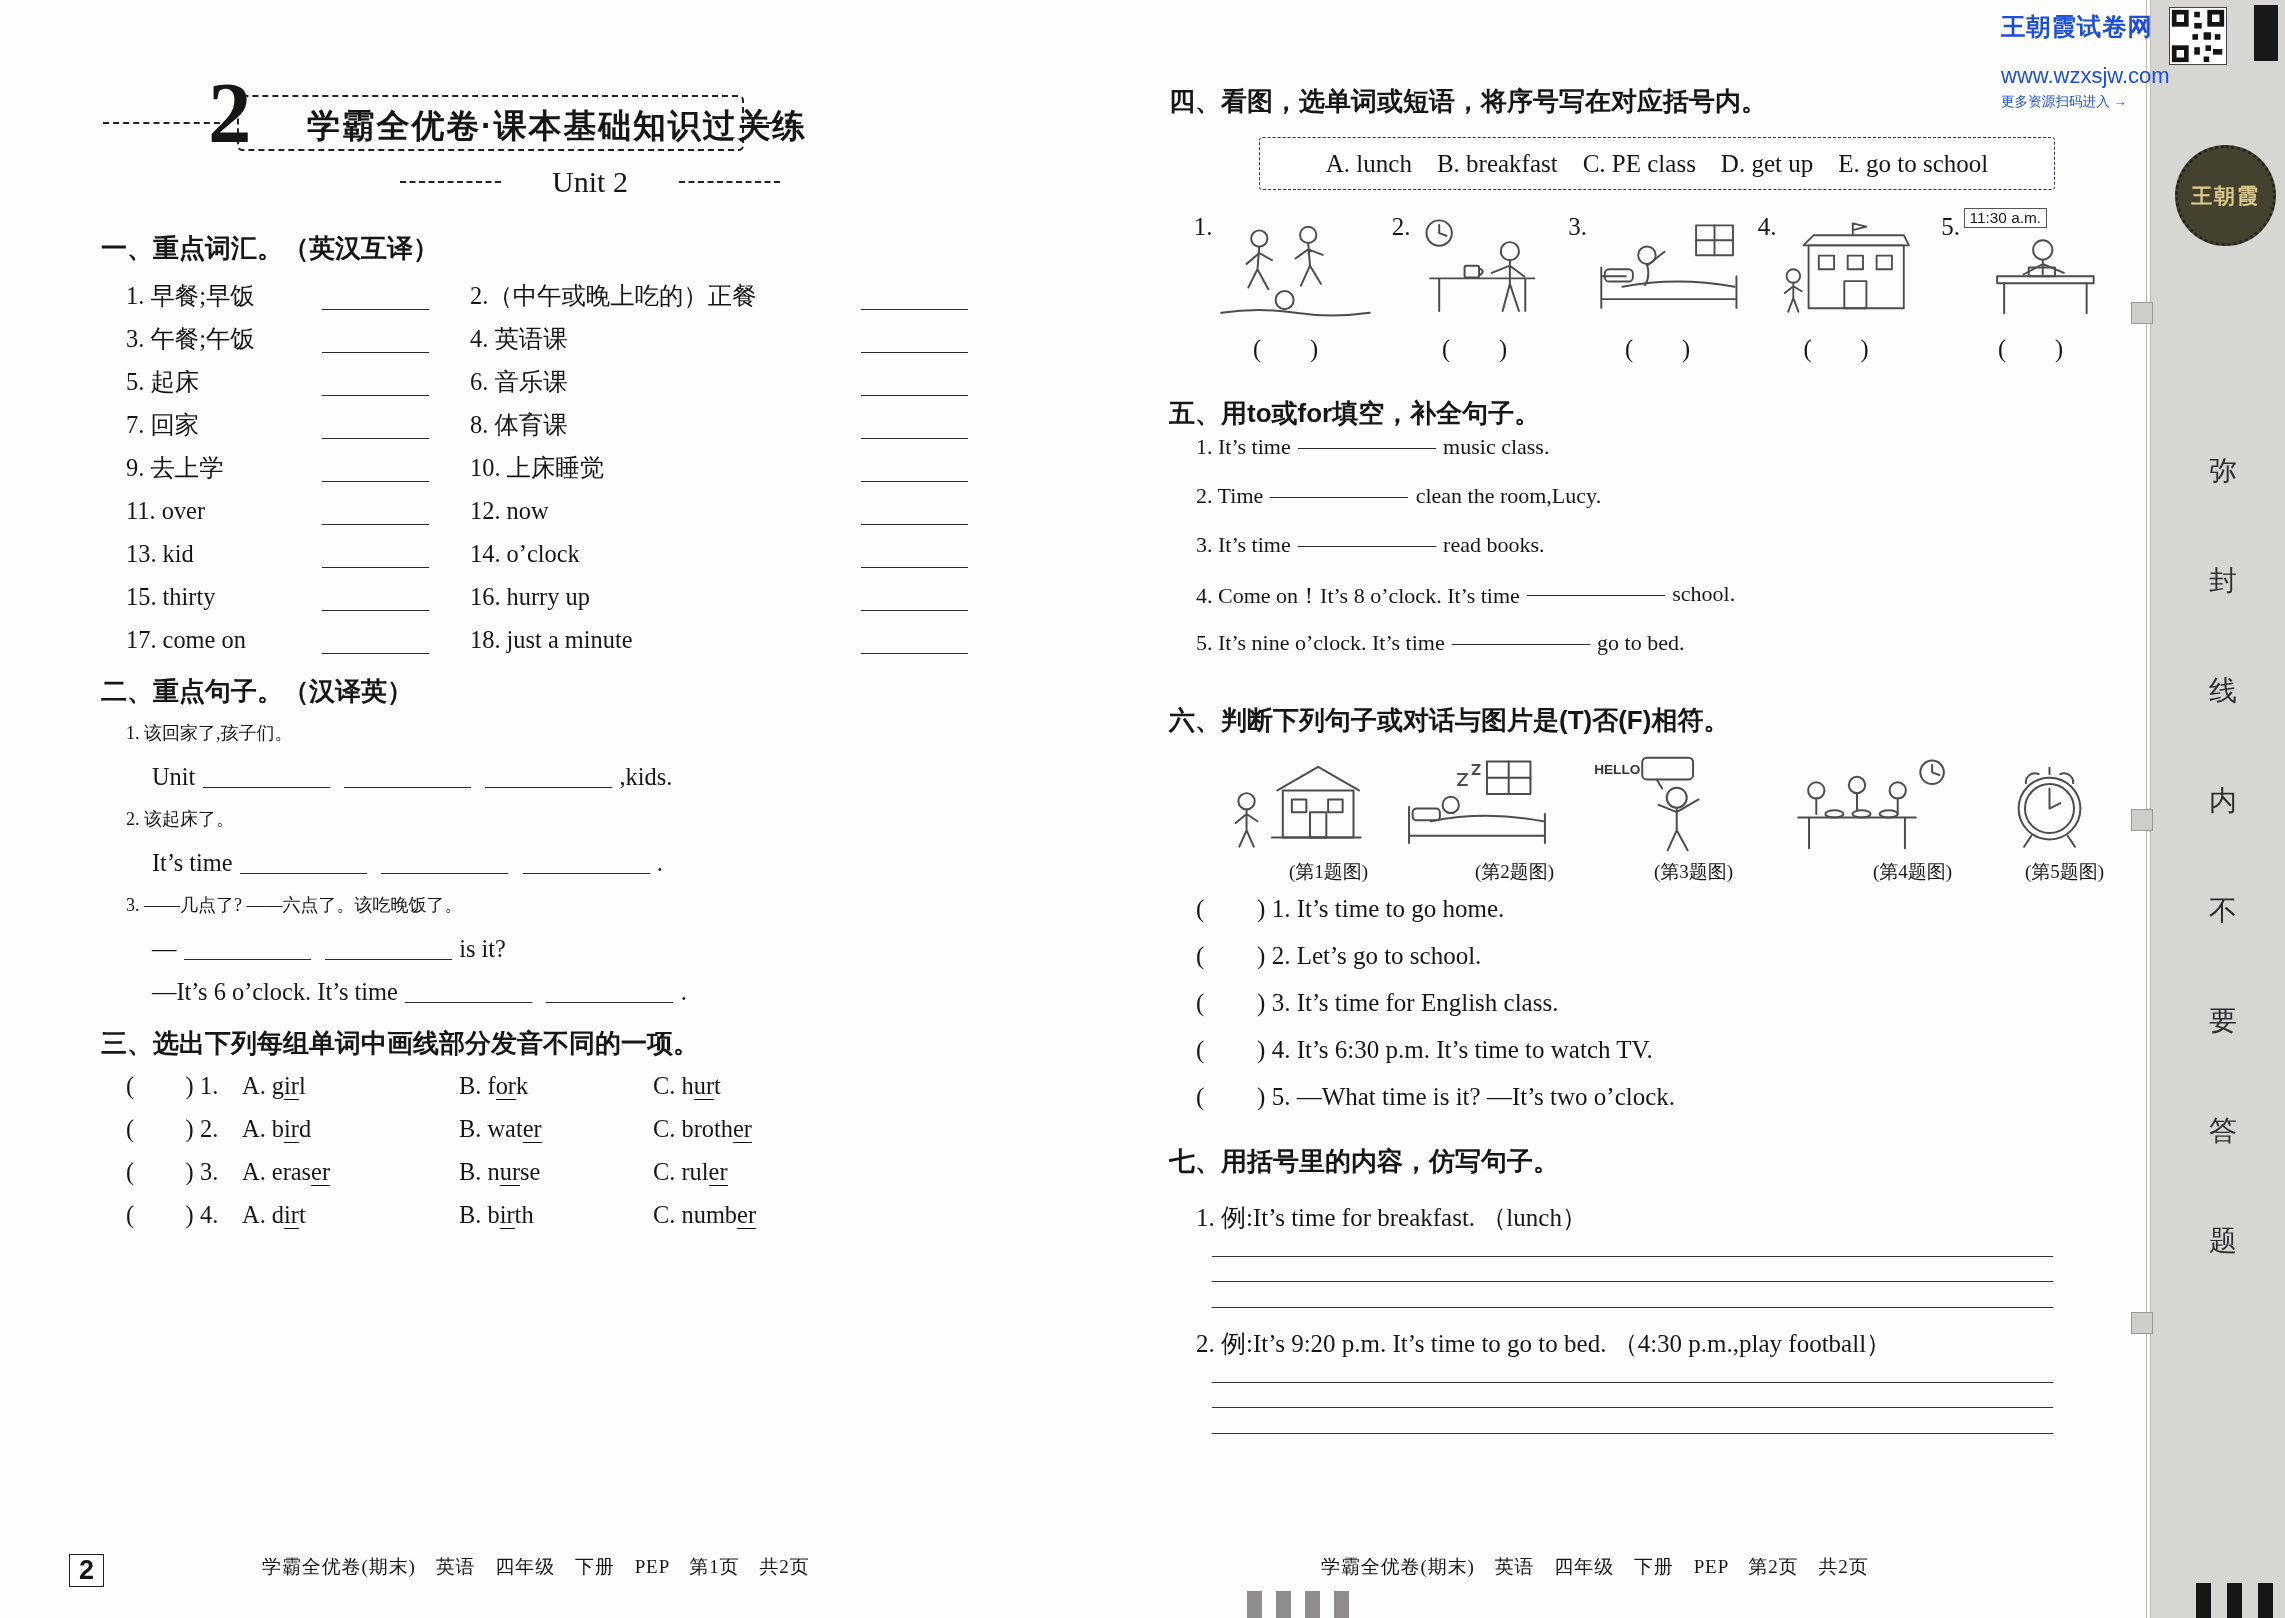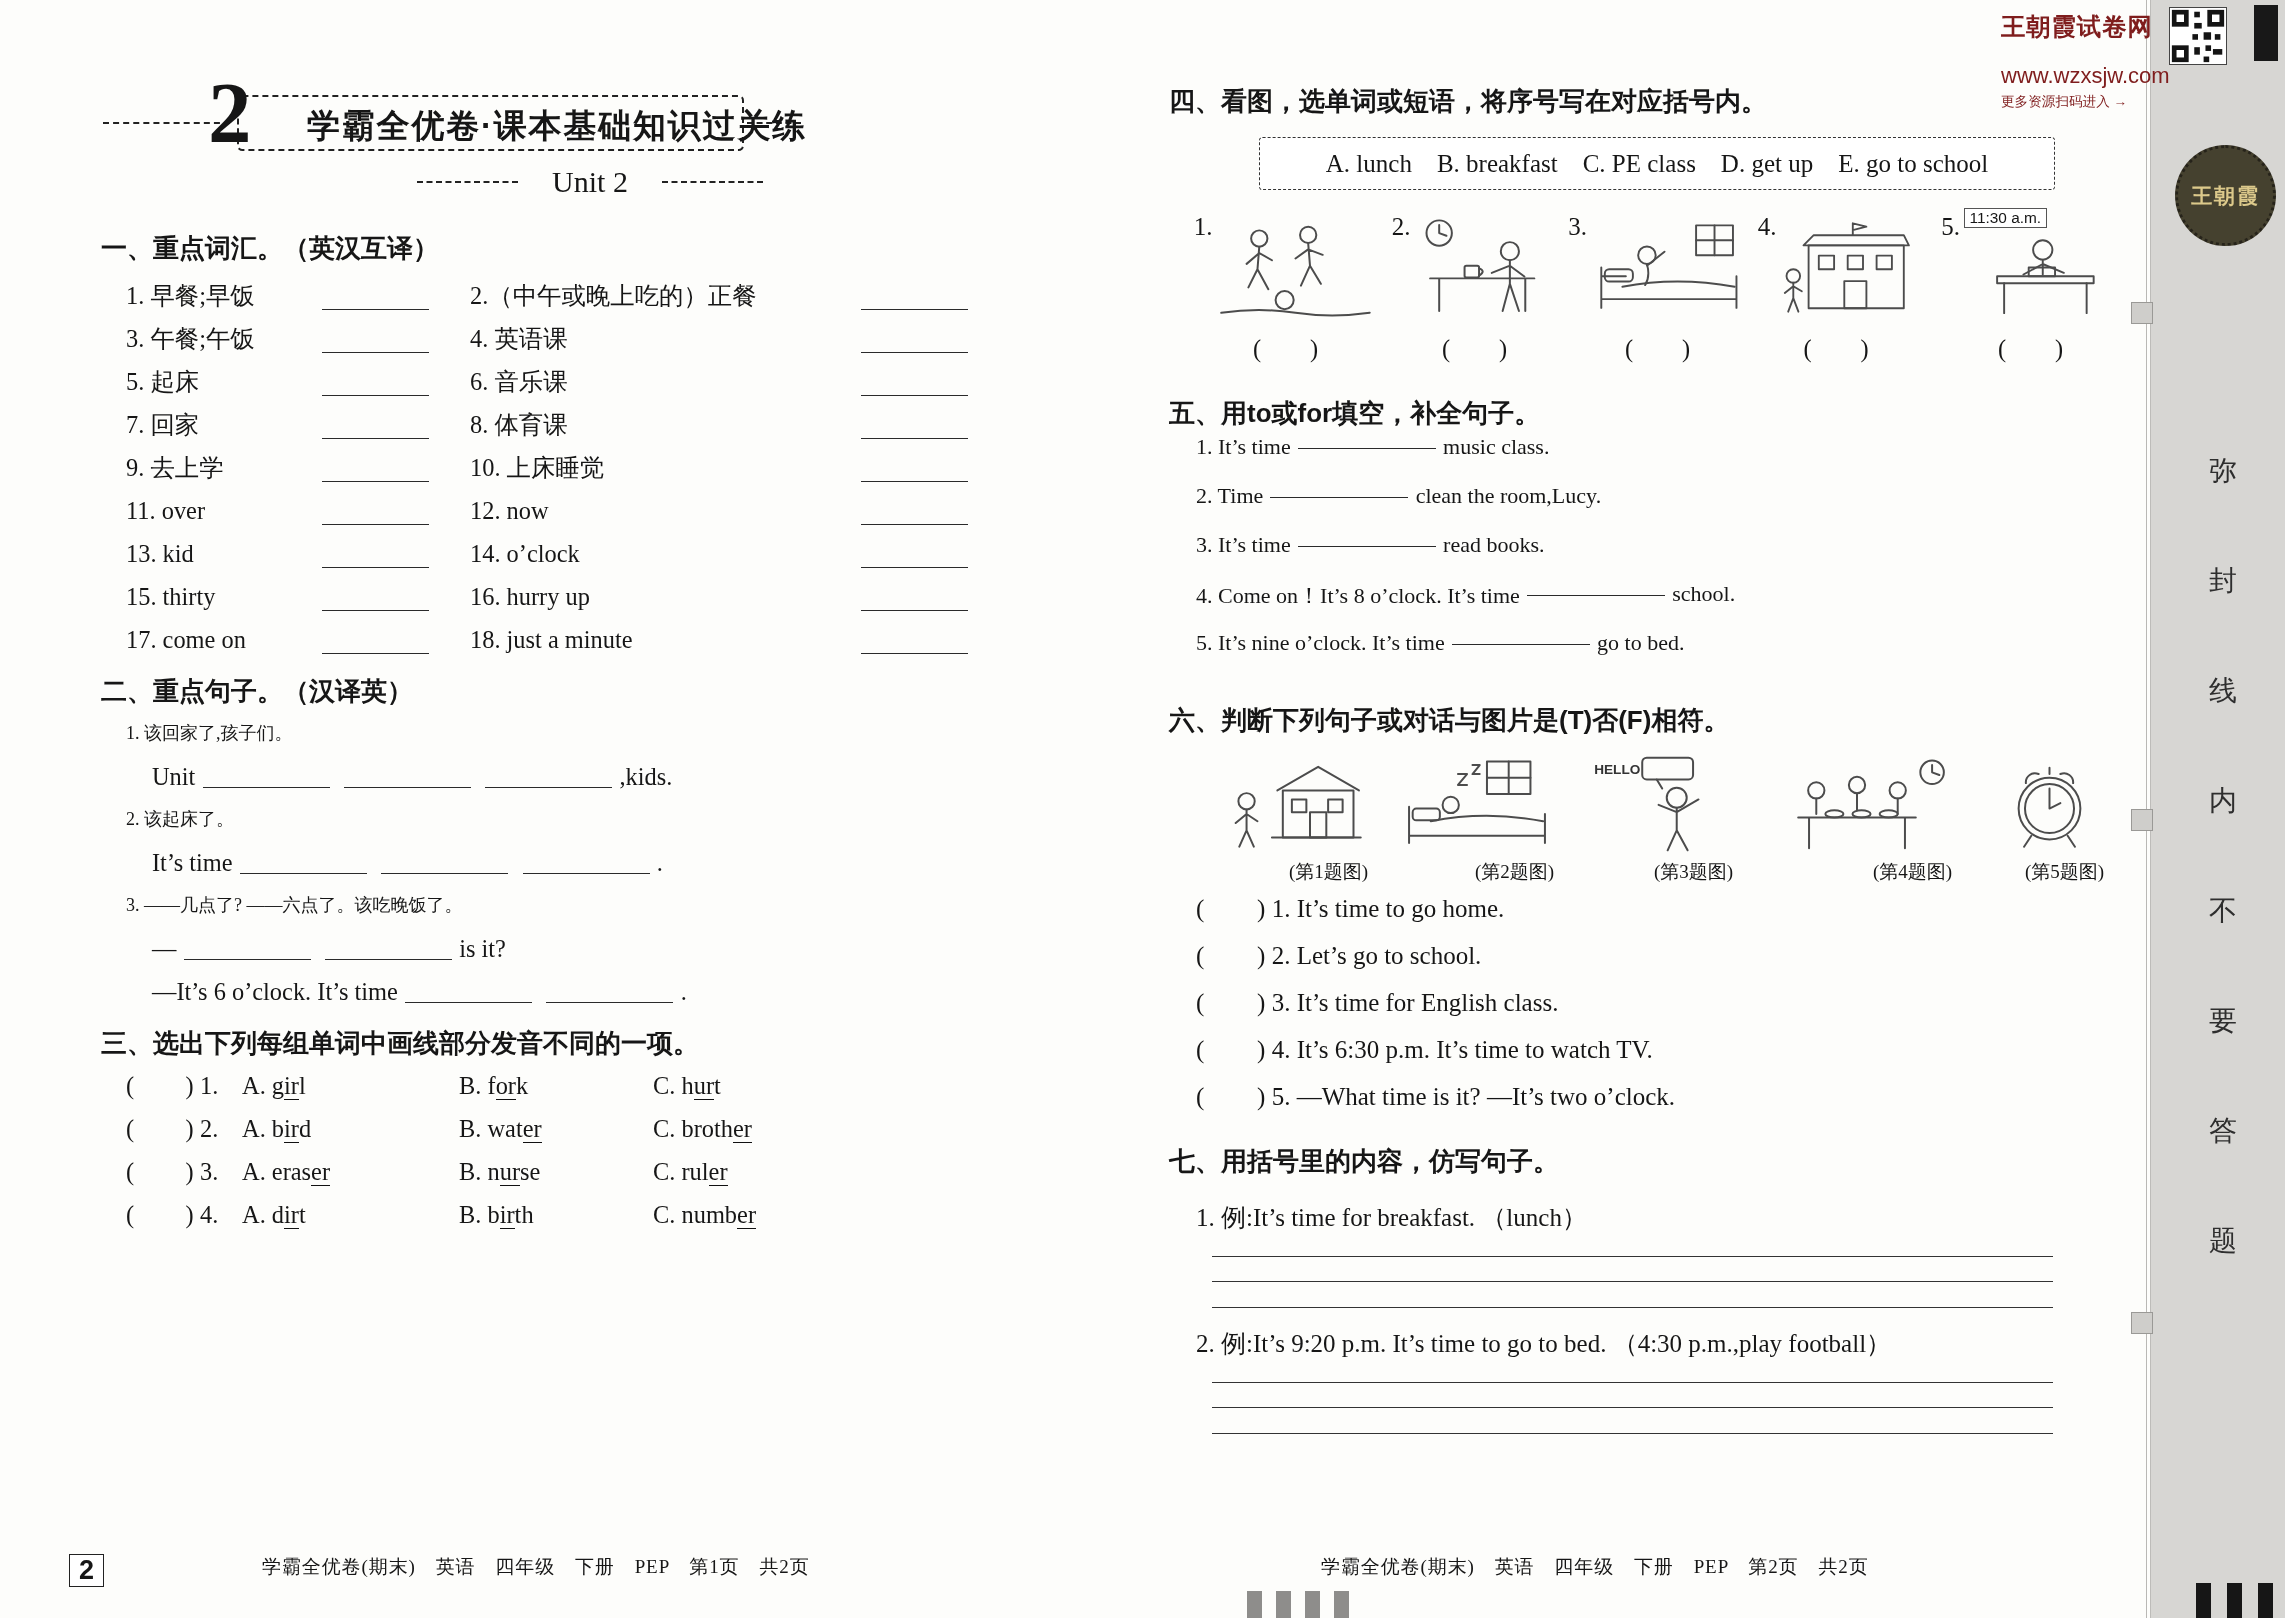--- a/index.html
+++ b/index.html
@@ -3,40 +3,40 @@
 <meta charset="utf-8">
 <style>
   *{margin:0;padding:0;box-sizing:border-box}
   html,body{width:2286px;height:1618px}
   body{position:relative;background:#efefed;font-family:"Liberation Serif","DejaVu Serif",serif;color:#161616;overflow:hidden}
   .sheet{position:absolute;inset:0;background:#fdfdfb}
   .gray-strip{position:absolute;top:0;right:0;width:136px;height:100%;background:#d7d6d3;border-left:0.9px solid #bdbcb9}
   .fold-line{position:absolute;top:0;left:2146px;height:100%;border-left:0.9px solid #b9b8b5}
   .fold-mark{position:absolute;left:2131px;width:22px;height:22px;background:#cfcecb;border:0.9px solid #9a9996}
   
-  .brand{position:absolute;top:11px;left:2001px;width:172px;color:#7f1d1d;font-family:"Liberation Sans","DejaVu Sans",sans-serif}
+  .brand{position:absolute;top:11px;left:2001px;width:172px;color:#1d4ed8;font-family:"Liberation Sans","DejaVu Sans",sans-serif}
   .brand-name{font-size:24.4px;font-weight:bold;letter-spacing:0.9px}
   .brand-url{font-size:22px;font-weight:normal;margin-top:20px}
   .brand-hint{font-size:13.6px;margin-top:3.6px}
   .qr-svg{position:absolute;top:7.2px;left:2169px;width:58px;height:58px;border:0.9px solid #444;background:#fff}
   .corner-black{position:absolute;top:5.4px;left:2254px;width:23.5px;height:56px;background:#181818}
   .seal{position:absolute;top:145px;left:2175px;width:101px;height:101px;border-radius:50%;background:#45412f;border:3.6px dotted #26231a;display:flex;flex-direction:column;align-items:center;justify-content:center}
   .seal-name{color:#dcc98b;font-size:21px;font-weight:bold;font-family:"Liberation Serif",serif;letter-spacing:1.8px}
   .fold-text{position:absolute;left:2203px;top:452px;width:40px;display:flex;flex-direction:column;gap:72px;text-align:center;font-size:28px;color:#2e2e2e}
   
   .col-left{position:absolute;left:101px;top:71px;width:977px}
   .col-right{position:absolute;left:1169px;top:80px;width:977px}
   
   .hdr{position:relative;height:156px}
   .hdr-num{position:absolute;left:107px;top:-9px;font-size:87px;font-weight:bold}
   .hdr-box{position:absolute;left:136px;top:23.5px;width:507px;height:56px;border:2.3px dashed #222;border-radius:5.4px}
   .hdr-tail-l{position:absolute;left:1.8px;top:51px;width:127px;border-top:2.3px dashed #222}
   .hdr-tail-r{position:absolute;left:646px;top:51px;width:54px;border-top:2.3px dashed #222}
   .hdr-title{position:absolute;left:206px;top:33px;font-size:33px;font-weight:bold;font-family:"Liberation Sans","DejaVu Sans",sans-serif;letter-spacing:1.8px}
-  .hdr-sub{position:absolute;left:299px;top:94px;width:380px;display:flex;align-items:center;justify-content:center;gap:34px;font-size:30px}
+  .hdr-sub{position:absolute;left:299px;top:94px;width:380px;display:flex;align-items:center;justify-content:space-between;gap:34px;font-size:30px}
   .dash-seg{width:101px;border-top:2.3px dashed #222}
   
   .sec-h{font-family:"Liberation Sans","DejaVu Sans",sans-serif;font-weight:700;font-size:26px;line-height:42px}
   .blank{display:inline-block;border-bottom:1.5px solid #2a2a2a;height:16.3px}
   .iblank{display:inline-block;border-bottom:1.5px solid #2a2a2a;height:14.5px;vertical-align:-2.7px;margin:0 7.2px;width:127px}
   .paren{letter-spacing:0.9px}
   
   .vocab-grid{display:grid;grid-template-columns:312px 507px;column-gap:32px;margin-top:5.4px;padding-left:25px}
   .vocab-cell{height:43px;display:flex;align-items:center;font-size:24.4px}
   .vocab-cell .blank{width:107px;margin-left:auto;margin-right:9px;margin-top:11px}

